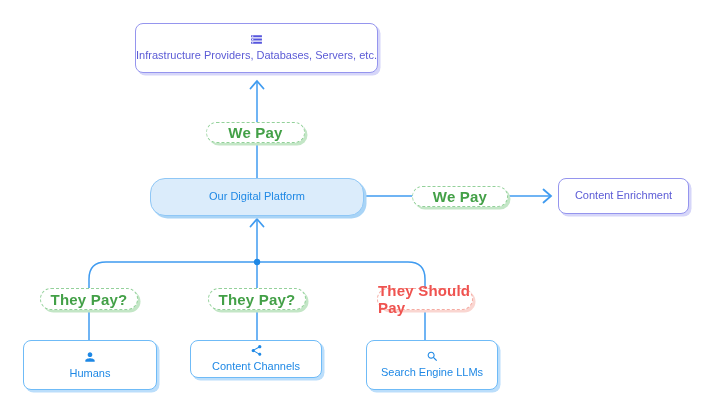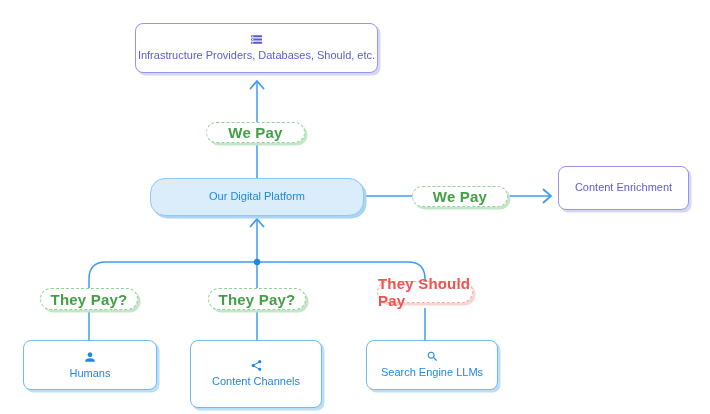--- a/index.html
+++ b/index.html
@@ -51,39 +51,39 @@
       <line x1="89" y1="308" x2="89" y2="340"></line>
       <line x1="425" y1="308" x2="425" y2="340"></line>
     </g>
     <circle cx="257" cy="262" r="3.2" fill="#1E88E5" stroke="none"></circle>
   </svg>
 
   <div class="node node-purple" style="left:135px;top:23px;width:243px;height:50px;">
     <svg class="icn icn-purple" width="13" height="13" viewBox="0 0 24 24">
       <path d="M2 20h20v-4H2v4zm2-3h2v2H4v-2zM2 4v4h20V4H2zm4 3H4V5h2v2zm-4 7h20v-4H2v4zm2-3h2v2H4v-2z"></path>
     </svg>
-    <span>Infrastructure Providers, Databases, Should, etc.</span>
+    <span>Infrastructure Providers, Databases, Servers, etc.</span>
   </div>
 
   <div class="node node-platform" style="left:150px;top:178px;width:214px;height:38px;border-radius:15px;">
     <span>Our Digital Platform</span>
   </div>
 
-  <div class="node node-purple" style="left:558px;top:166px;width:131px;height:44px;">
+  <div class="node node-purple" style="left:558px;top:178px;width:131px;height:36px;">
     <span>Content Enrichment</span>
   </div>
 
   <div class="node node-blue" style="left:23px;top:340px;width:134px;height:50px;">
     <svg class="icn icn-blue" width="14" height="14" viewBox="0 0 24 24">
       <path d="M12 12c2.21 0 4-1.79 4-4s-1.79-4-4-4-4 1.79-4 4 1.79 4 4 4zm0 2c-2.67 0-8 1.34-8 4v2h16v-2c0-2.66-5.33-4-8-4z"></path>
     </svg>
     <span>Humans</span>
   </div>
 
-  <div class="node node-blue" style="left:190px;top:340px;width:132px;height:68px;">
+  <div class="node node-blue" style="left:190px;top:340px;width:132px;height:38px;">
     <svg class="icn icn-blue" width="13" height="13" viewBox="0 0 24 24">
       <path d="M18 16.08c-.76 0-1.44.3-1.96.77L8.91 12.7c.05-.23.09-.46.09-.7s-.04-.47-.09-.7l7.05-4.11c.54.5 1.25.81 2.04.81 1.66 0 3-1.34 3-3s-1.34-3-3-3-3 1.34-3 3c0 .24.04.47.09.7L8.04 9.81C7.5 9.31 6.79 9 6 9c-1.66 0-3 1.34-3 3s1.34 3 3 3c.79 0 1.5-.31 2.04-.81l7.12 4.16c-.05.21-.08.43-.08.65 0 1.61 1.31 2.92 2.92 2.92 1.61 0 2.92-1.31 2.92-2.92s-1.31-2.92-2.92-2.92z"></path>
     </svg>
     <span>Content Channels</span>
   </div>
 
   <div class="node node-blue" style="left:358px;top:340px;width:132px;height:50px;margin-left:8px;">
     <svg class="icn icn-blue" width="13" height="13" viewBox="0 0 24 24">
       <path d="M15.5 14h-.79l-.28-.27C15.41 12.59 16 11.11 16 9.5 16 5.91 13.09 3 9.5 3S3 5.91 3 9.5 5.91 16 9.5 16c1.61 0 3.09-.59 4.23-1.57l.27.28v.79l5 4.99L20.49 19l-4.99-5zm-6 0C7.01 14 5 11.99 5 9.5S7.01 5 9.5 5 14 7.01 14 9.5 11.99 14 9.5 14z"></path>
     </svg>
@@ -99,17 +99,17 @@
   </div>
 
   <div class="pill pill-green" style="left:40px;top:288px;width:98px;height:22px;">
     <span>They Pay?</span>
   </div>
 
   <div class="pill pill-green" style="left:208px;top:288px;width:98px;height:22px;">
     <span>They Pay?</span>
   </div>
 
-  <div class="pill pill-red" style="left:377px;top:281px;width:96px;height:22px;">
+  <div class="pill pill-red" style="left:377px;top:288px;width:96px;height:22px;">
     <span>They Should Pay</span>
   </div>
 
 </div>
 
 </body></html>

